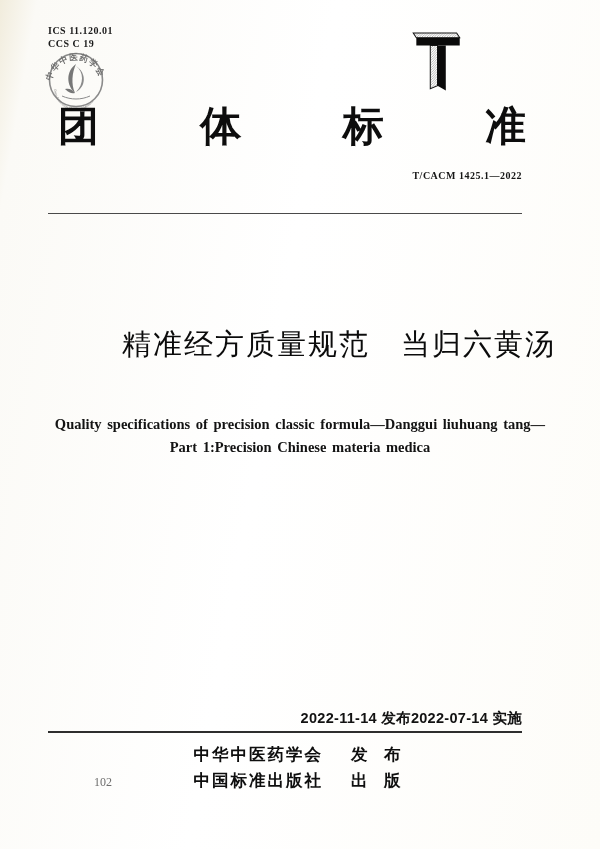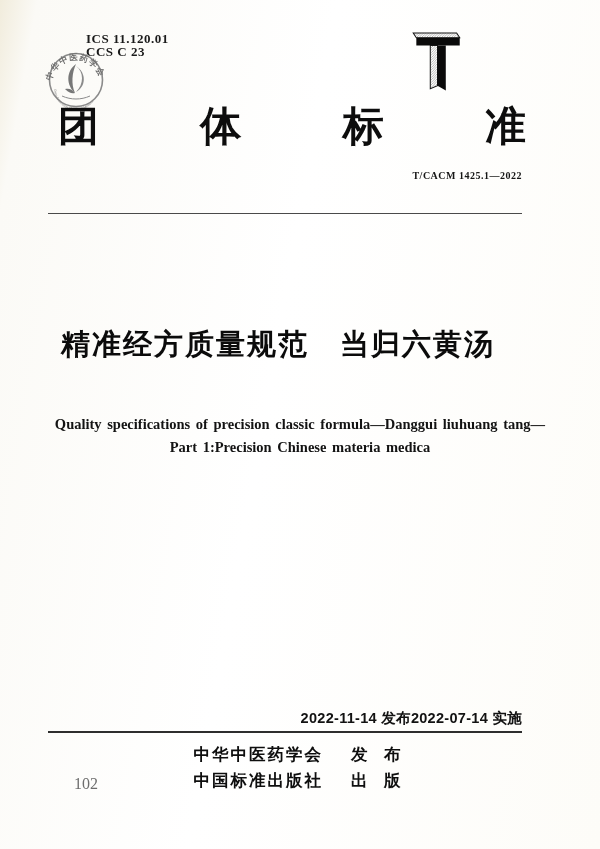--- a/index.html
+++ b/index.html
@@ -8,25 +8,24 @@
   .page {
     position: relative;
     width: 600px;
     height: 849px;
     background: linear-gradient(100deg, #f1ecdc 0%, #fbfaf6 5%, #ffffff 45%, #fdfcf8 100%);
     color: #111;
     overflow: hidden;
   }
   
   .ics-block {
-    position: absolute; left: 48px; top: 32px;
-    font-size: 13px; font-weight: bold; line-height: 13px;
+    position: absolute; left: 48px; top: 24px;
+    font-size: 10px; font-weight: bold; line-height: 13px;
     letter-spacing: 0.5px; color: #1b1b1b;
     font-family: "Liberation Serif", "DejaVu Serif", serif;
-    margin-left: 38px;
   }
   .seal { position: absolute; left: 42px; top: 49px; width: 68px; height: 64px; }
   .t-logo { position: absolute; left: 412px; top: 32px; width: 50px; height: 62px; }
 
   
   .doc-type {
     position: absolute; left: 58px; top: 103px; width: 468px;
     display: flex; justify-content: space-between;
     font-size: 41px; font-weight: bold; color: #0d0d0d;
     line-height: 46px;
@@ -37,21 +36,21 @@
     color: #161616;
     font-family: "Liberation Serif", "DejaVu Serif", serif;
   }
   .rule-top {
     position: absolute; left: 48px; top: 213px; width: 474px; height: 0;
     border-top: 1.6px solid #4a4a4a;
   }
 
   .cn-title {
     position: absolute; left: 0; top: 324px; width: 556px;
-    text-align: center; font-weight: bold; color: #0b0b0b;
+    text-align: right; font-weight: normal; color: #0b0b0b;
     font-size: 29px; letter-spacing: 2px; line-height: 40px;
   }
   .en-title {
     position: absolute; left: 0; top: 413px; width: 600px;
     text-align: center; font-weight: bold; color: #131313;
     font-family: "Liberation Serif", "DejaVu Serif", serif;
     font-size: 14.5px; line-height: 23px; word-spacing: 2px;
   }
 
   .date-row {
@@ -68,33 +67,33 @@
     position: absolute; left: 0; top: 744px; width: 600px;
   }
   .publisher-row {
     display: flex; justify-content: center; align-items: baseline;
     gap: 28px; height: 26px;
     font-size: 16.5px; font-weight: bold; color: #0e0e0e;
   }
   .publisher-row .org { letter-spacing: 2px; }
   .publisher-row .action { letter-spacing: 6px; }
   .page-num {
-    position: absolute; left: 74px; top: 775px;
-    font-size: 16px; color: #6d6d6d;
+    position: absolute; left: 94px; top: 775px;
+    font-size: 12px; color: #6d6d6d;
     font-family: "Liberation Serif", "DejaVu Serif", serif;
   }
 </style>
 </head>
 <body>
 
 <div class="page">
 
   <div class="ics-block">
     <div>ICS 11.120.01</div>
-    <div>CCS C 23</div>
+    <div>CCS C 19</div>
   </div>
 
   <svg class="seal" viewBox="0 0 68 64" aria-hidden="true">
     <defs>
       <path id="arcTop" d="M 9,36 A 25,25 0 0 1 59,36" fill="none"></path>
       <path id="arcBot" d="M 12,39 A 22,22 0 0 0 56,39" fill="none"></path>
     </defs>
     <circle cx="34" cy="31" r="26.5" fill="none" stroke="#8b8b8b" stroke-width="1.6"></circle>
     <text font-size="8.5" font-weight="bold" fill="#6f6f6f" letter-spacing="1">
       <textPath href="#arcTop" startOffset="4">中华中医药学会</textPath>

